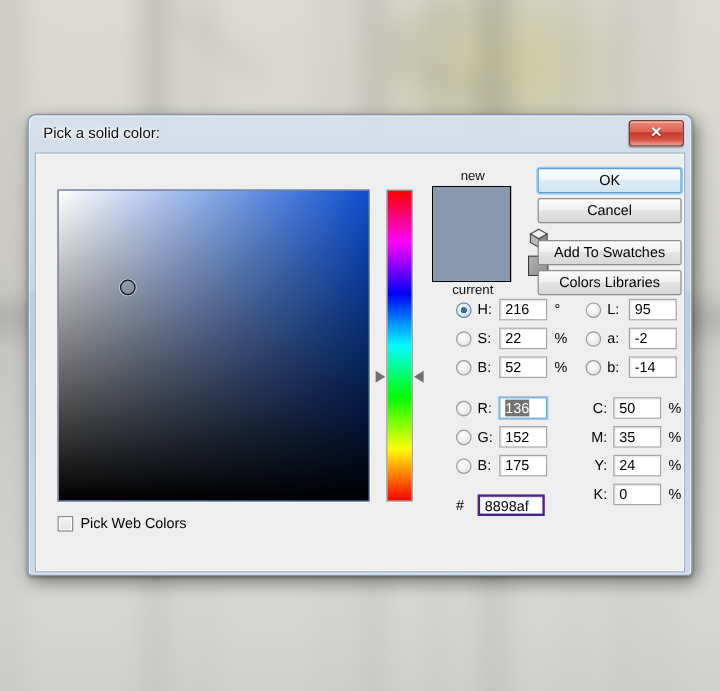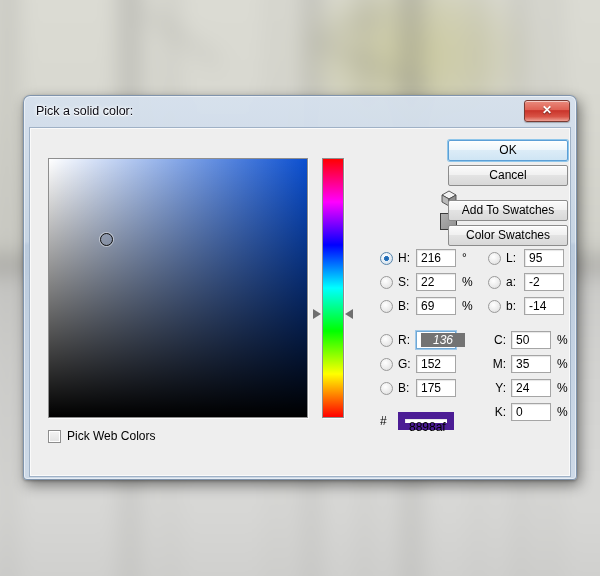--- a/index.html
+++ b/index.html
@@ -325,22 +325,21 @@
     padding: 0 4px;
     line-height: 16px;
   }
   .finput.focused {
     border: 1px solid #6fa8d6;
     box-shadow: 0 0 0 1px rgba(140,190,230,0.8);
   }
   .finput.focused .sel {
     background: #737373;
     color: #ffffff;
-    padding: 0 12px;
-    font-style: italic;
+    padding: 0 0;
   }
   .funit {
     margin-left: 6px;
     width: 12px;
     flex: none;
   }
 
   #hsb-group  { left: 350px; top: 118px; }
   #rgb-group  { left: 350px; top: 200px; }
   #lab-group  { left: 458px; top: 118px; }
@@ -356,21 +355,21 @@
     top: 284px;
     display: flex;
     align-items: center;
     font-size: 12px;
   }
   #hex-hash { width: 18px; }
   #hex-input {
     width: 56px;
     height: 18px;
     box-sizing: border-box;
-    border: 7px solid #4c1d95;
+    border: 2px solid #4c1d95;
     background: #fff;
     box-shadow: inset 1px 1px 1px rgba(0,0,0,0.10);
     font-size: 12px;
     padding: 0 4px;
     line-height: 16px;
   }
 </style>
 </head>
 <body>
 
@@ -416,54 +415,62 @@
       <div id="hue-strip"></div>
       <div class="hue-marker left" style="top: calc(60% - 5px);"></div>
       <div class="hue-marker right" style="top: calc(60% - 5px);"></div>
     </div>
 
     <div id="web-colors-row">
       <div class="cbox"></div>
       <span>Pick Web Colors</span>
     </div>
 
+    <div id="preview-block">
+      <div class="preview-label">new</div>
+      <div id="swatch-box">
+        <div class="swatch-half" id="swatch-new" style="background: rgb(136, 152, 175);"></div>
+        <div class="swatch-half" id="swatch-cur" style="background: rgb(136, 152, 175);"></div>
+      </div>
+      <div class="preview-label">current</div>
+    </div>
 
     <div id="gamut-col">
       <svg id="cube-icon" width="18" height="18" viewBox="0 0 18 18">
         <polygon points="9,1 16,5 9,9 2,5" fill="#f2f2f2" stroke="#4a4a4a" stroke-width="0.9"></polygon>
         <polygon points="2,5 9,9 9,16 2,12" fill="#b9b9b9" stroke="#4a4a4a" stroke-width="0.9"></polygon>
         <polygon points="16,5 16,12 9,16 9,9" fill="#8e8e8e" stroke="#4a4a4a" stroke-width="0.9"></polygon>
       </svg>
       <div id="alt-swatch"></div>
     </div>
 
     <div id="btn-col">
       <div class="btn default">OK</div>
       <div class="btn">Cancel</div>
       <div class="btn spaced">Add To Swatches</div>
-      <div class="btn">Color Swatches</div>
+      <div class="btn">Colors Libraries</div>
     </div>
 
     <div class="field-group" id="hsb-group">
       <div class="field-row">
         <span class="radio on"></span>
         <span class="flabel">H:</span>
         <span class="finput">216</span>
         <span class="funit">°</span>
       </div>
       <div class="field-row">
         <span class="radio"></span>
         <span class="flabel">S:</span>
         <span class="finput">22</span>
         <span class="funit">%</span>
       </div>
       <div class="field-row">
         <span class="radio"></span>
         <span class="flabel">B:</span>
-        <span class="finput">69</span>
+        <span class="finput">52</span>
         <span class="funit">%</span>
       </div>
     </div>
 
     <div class="field-group" id="rgb-group">
       <div class="field-row">
         <span class="radio"></span>
         <span class="flabel">R:</span>
         <span class="finput focused"><span class="sel">136</span></span>
         <span class="funit"></span>

